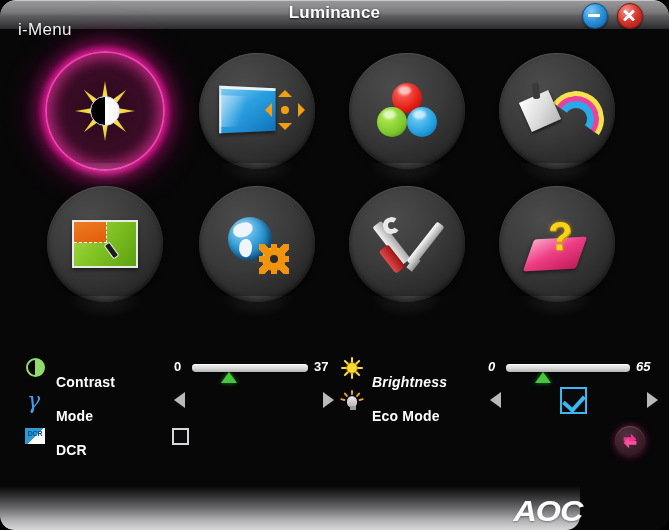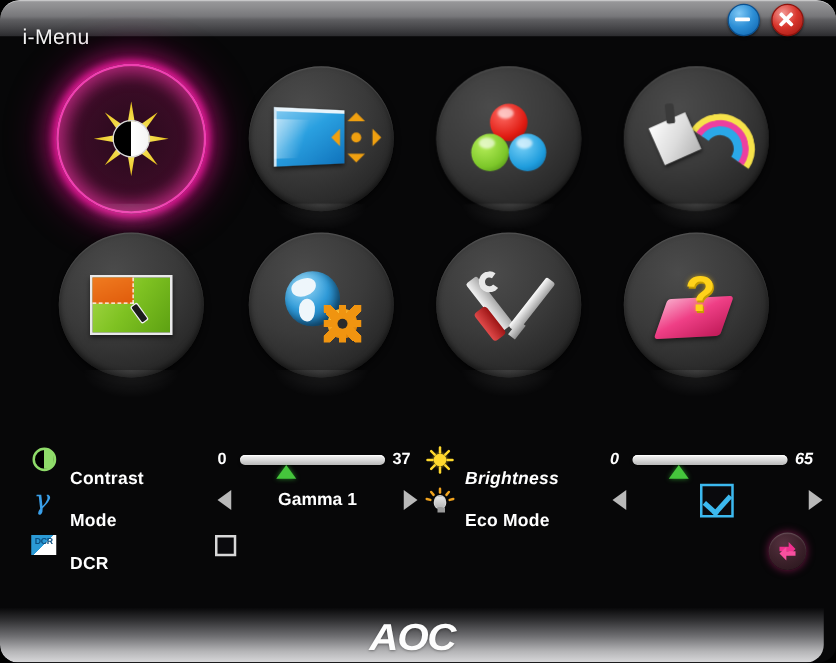--- a/index.html
+++ b/index.html
@@ -485,43 +485,44 @@
     border-radius: 50%;
     background: radial-gradient(circle at 40% 30%, #55313f 0%, #3a2029 55%, #241319 100%);
     box-shadow: 0 0 7px rgba(240,40,140,0.5), inset 0 1px 1px rgba(255,255,255,0.18);
     display: flex; align-items: center; justify-content: center;
   }
 
   
   #footer-bar {
     position: absolute;
     left: 0; bottom: 0;
-    width: 659px; height: 44px;
+    width: 580px; height: 44px;
     background: linear-gradient(to bottom,
       #070708 0%, #2e2e30 22%, #6e6e71 52%, #b5b5b7 80%, #d8d8da 100%);
     border-radius: 0 0 14px 14px;
-    display: flex; align-items: center; justify-content: center;
+    display: flex; align-items: center; justify-content: flex-end;
   }
   #aoc-logo {
     font-size: 30px;
     font-weight: bold;
     font-style: italic;
     color: #fdfdfd;
     letter-spacing: -1px;
     text-shadow: 0 1px 2px rgba(0,0,0,0.35);
     transform: translateY(3px) scaleX(1.08);
   }
 </style>
 </head>
 <body>
 
 <div id="app-window">
 
   <div id="title-bar">
     <div id="app-name">i-Menu</div>
+    <div id="window-title">Luminance</div>
     <div class="title-btn" id="minimize-button"></div>
     <div class="title-btn" id="close-button"></div>
   </div>
 
   <div id="icon-grid">
 
     <div class="icon-cell selected" style="left:30px; top:12px;">
       <div class="icon-disc"></div>
       <div class="icon-art">
         <div class="sun-wrap">
@@ -644,21 +645,20 @@
       </div>
     </div>
 
     <div class="ctrl-row" style="left:24px; top:48px; width:300px;">
       <div class="ctrl-icon">
         <div class="ic-gamma">γ</div>
       </div>
       <div class="ctrl-label">Mode</div>
       <div class="spin-wrap" style="left:148px; top:0; width:164px;">
         <div class="spin-arrow left" style="left:2px;"></div>
-        <div class="spin-value">Gamma 1</div>
         <div class="spin-arrow right" style="right:2px;"></div>
       </div>
     </div>
 
     <div class="ctrl-row" style="left:24px; top:82px; width:300px;text-align:center;">
       <div class="ctrl-icon">
         <div class="ic-dcr"></div>
       </div>
       <div class="ctrl-label">DCR</div>
       <div class="dcr-checkbox" style="left:148px; top:8px;"></div>

